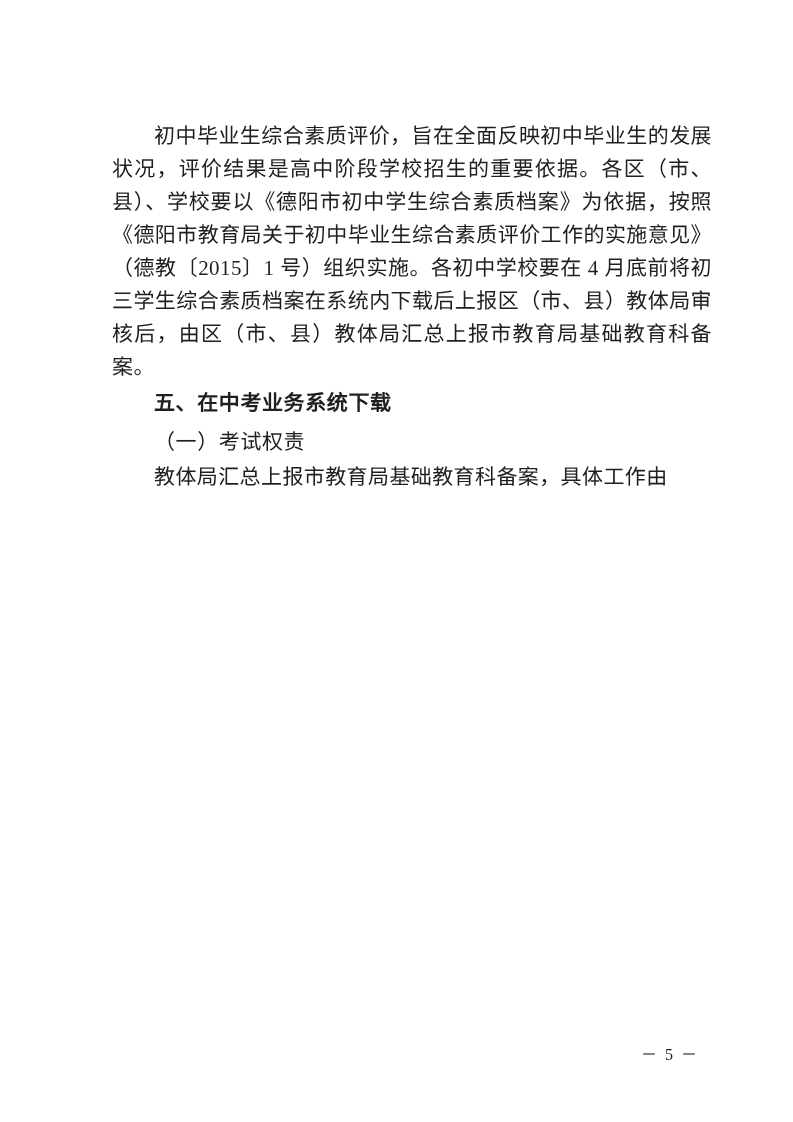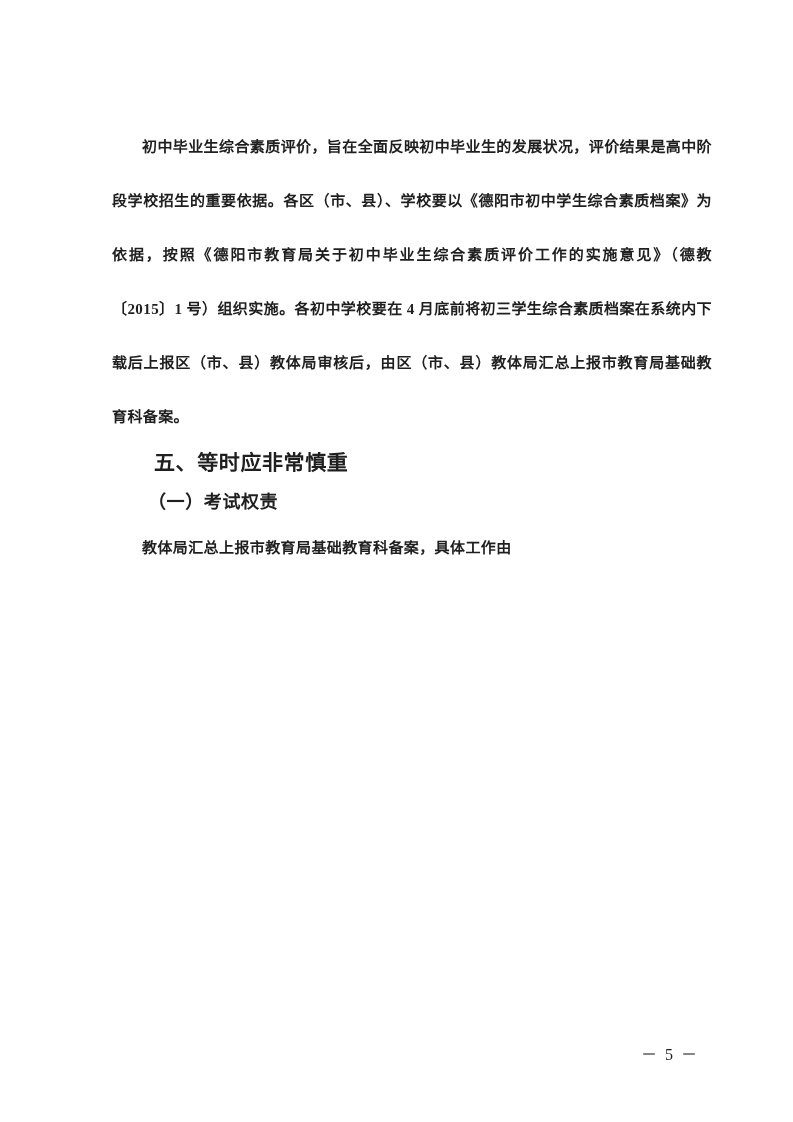--- a/index.html
+++ b/index.html
@@ -17,63 +17,63 @@
     color: #1f1f1f;
   }
   .content {
     position: absolute;
     left: 112px;
     top: 120px;
     width: 600px;
   }
   .para {
     margin: 0;
-    font-size: 15px;
-    line-height: 54px;
+    font-size: 21px;
+    line-height: 33px;
     text-align: justify;
     text-justify: inter-ideograph;
     text-indent: 2em;
     letter-spacing: 0.4px;
-    font-weight: bold;
+    font-weight: normal;
   }
   .section-heading {
     margin: 0;
     font-size: 21px;
     line-height: 38.5px;
     text-indent: 2em;
     letter-spacing: 0.6px;
     font-weight: bold;
     font-family: "Liberation Sans", "DejaVu Sans", sans-serif;
     text-align: left;
   }
   .sub-heading {
     margin: 0;
-    font-size: 18px;
+    font-size: 21px;
     line-height: 38.5px;
     text-indent: 2em;
     letter-spacing: 0.6px;
-    font-weight: bold;
+    font-weight: normal;
     font-family: "Liberation Serif", "DejaVu Serif", serif;
     text-align: left;
   }
   .footer {
     position: absolute;
     top: 1045px;
     right: 94px;
     font-size: 16px;
     line-height: 20px;
     letter-spacing: 2px;
     color: #1f1f1f;
     font-family: "Liberation Serif", "DejaVu Serif", serif;
   }
 </style>
 </head>
 <body>
 
 <div class="sheet">
   <div class="content">
     <p class="para">初中毕业生综合素质评价，旨在全面反映初中毕业生的发展状况，评价结果是高中阶段学校招生的重要依据。各区（市、县）、学校要以《德阳市初中学生综合素质档案》为依据，按照《德阳市教育局关于初中毕业生综合素质评价工作的实施意见》（德教〔2015〕1 号）组织实施。各初中学校要在 4 月底前将初三学生综合素质档案在系统内下载后上报区（市、县）教体局审核后，由区（市、县）教体局汇总上报市教育局基础教育科备案。</p>
-    <h2 class="section-heading">五、等时应非常慎重</h2>
+    <h2 class="section-heading">五、在中考业务系统下载</h2>
     <h3 class="sub-heading">（一）考试权责</h3>
     <p class="para">教体局汇总上报市教育局基础教育科备案，具体工作由</p>
   </div>
   <div class="footer">－ 5 －</div>
 </div>
 
 </body></html>

